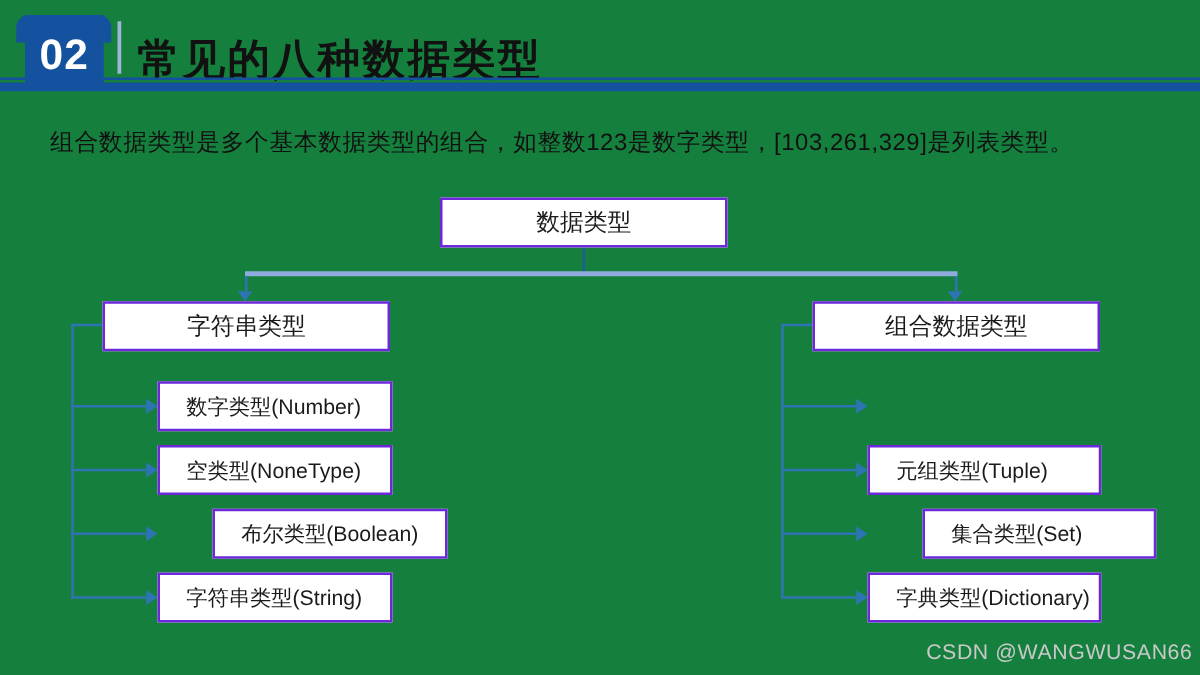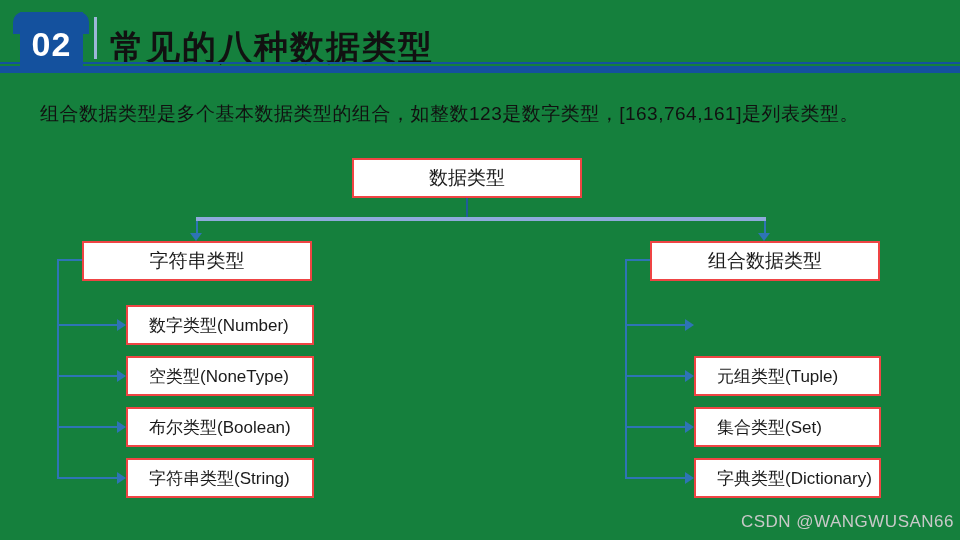--- a/index.html
+++ b/index.html
@@ -19,30 +19,30 @@
   .title { left:110px; top:25px; font-size:34px; font-weight:bold; color:#111111;
     letter-spacing:2px; white-space:nowrap; }
   .rule-thin  { left:0; top:62px; width:960px; height:2px; background:#14519E; }
   .rule-thick { left:0; top:66px; width:960px; height:7px; background:#14519E; }
 
   
   .intro { left:40px; top:101px; width:905px; font-size:19px; color:#111111;
     letter-spacing:0.5px; white-space:nowrap; }
 
   
-  .node { position:absolute; box-sizing:border-box; border:2px solid #ef4444;
+  .node { position:absolute; box-sizing:border-box; border:2px solid #6d28d9;
     background:#ffffff; display:flex; align-items:center; font-size:19px; }
   .node.center { justify-content:center; }
   .node.leaf { font-size:17px; padding-left:21px; }
   .root-node    { left:352px; top:158px; width:230px; height:40px; }
   .branch-left  { left:82px;  top:241px; width:230px; height:40px; }
   .branch-right { left:650px; top:241px; width:230px; height:40px; }
   .leafL { left:126px; width:188px; height:40px; }
   .leafR { left:694px; width:187px; height:40px; }
-  .row0 { top:305px; } .row1 { top:356px; } .row2 { top:407px; } .row3 { top:458px; }
+  .row0 { top:305px; } .row1 { top:356px; } .row2 { top:407px;margin-left:44px; } .row3 { top:458px; }
 
   
   .line { position:absolute; background:#2E74B5; }
   .dark { background:#1F5C99; }
   .light { background:#8FAADC; }
   .head-down { position:absolute; width:0; height:0;
     border-left:6px solid transparent; border-right:6px solid transparent;
     border-top:8px solid #2E74B5; }
   .head-right { position:absolute; width:0; height:0;
     border-top:6px solid transparent; border-bottom:6px solid transparent;
@@ -75,21 +75,21 @@
 <div class="slide">
 
   <div class="abs badge-outer"></div>
   <div class="abs badge-inner"></div>
   <div class="abs badge-num">02</div>
   <div class="abs divider"></div>
   <div class="abs title">常见的八种数据类型</div>
   <div class="abs rule-thin"></div>
   <div class="abs rule-thick"></div>
 
-  <div class="abs intro">组合数据类型是多个基本数据类型的组合，如整数123是数字类型，[163,764,161]是列表类型。</div>
+  <div class="abs intro">组合数据类型是多个基本数据类型的组合，如整数123是数字类型，[103,261,329]是列表类型。</div>
 
   <div class="line dark stem"></div>
   <div class="line light hbar"></div>
   <div class="line dropL"></div>
   <div class="line dropR"></div>
   <div class="head-down headL"></div>
   <div class="head-down headR"></div>
 
   <div class="line stubL"></div>
   <div class="line vertL"></div>

